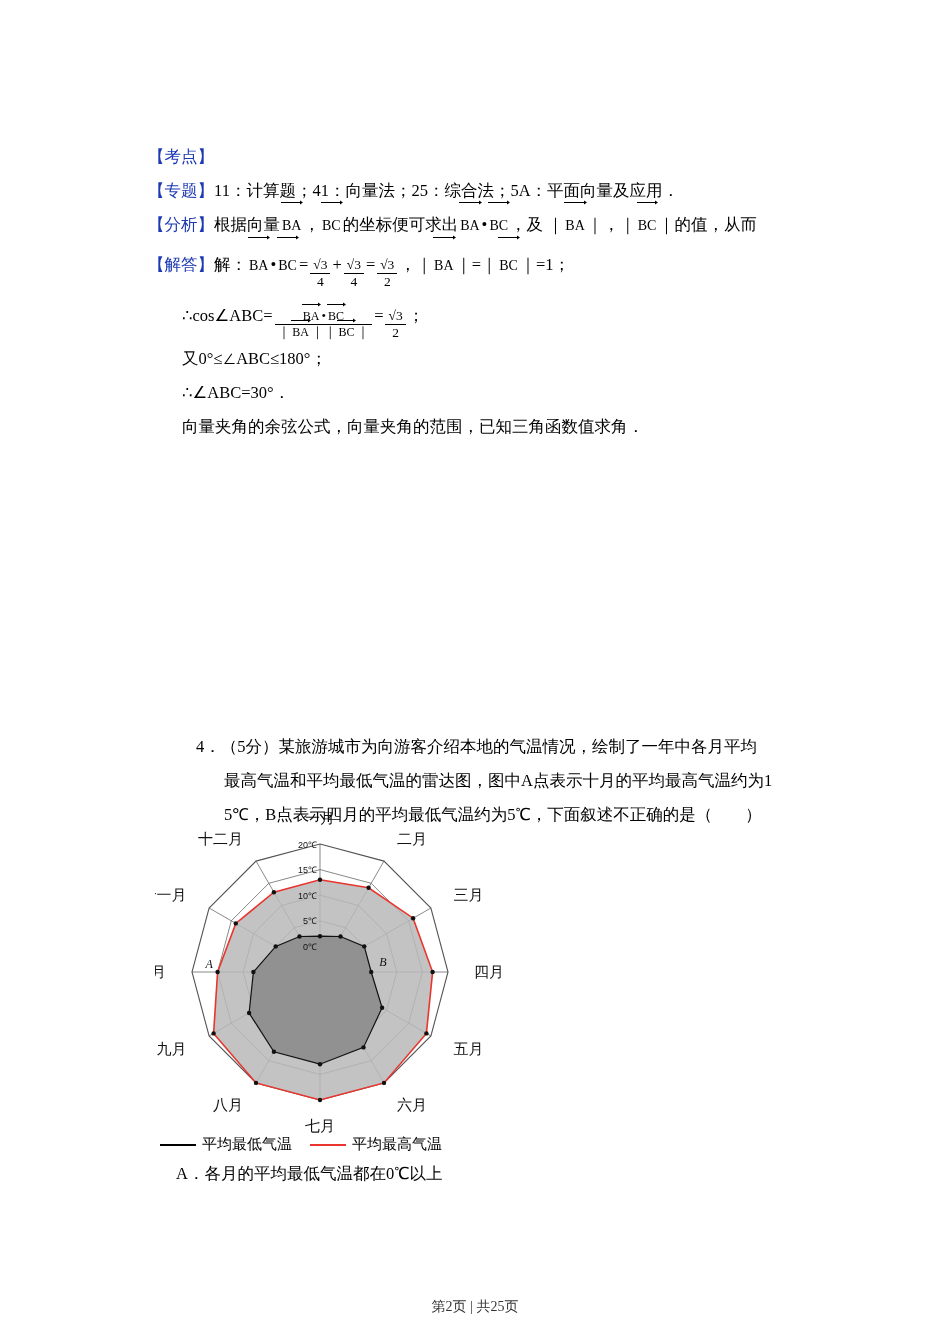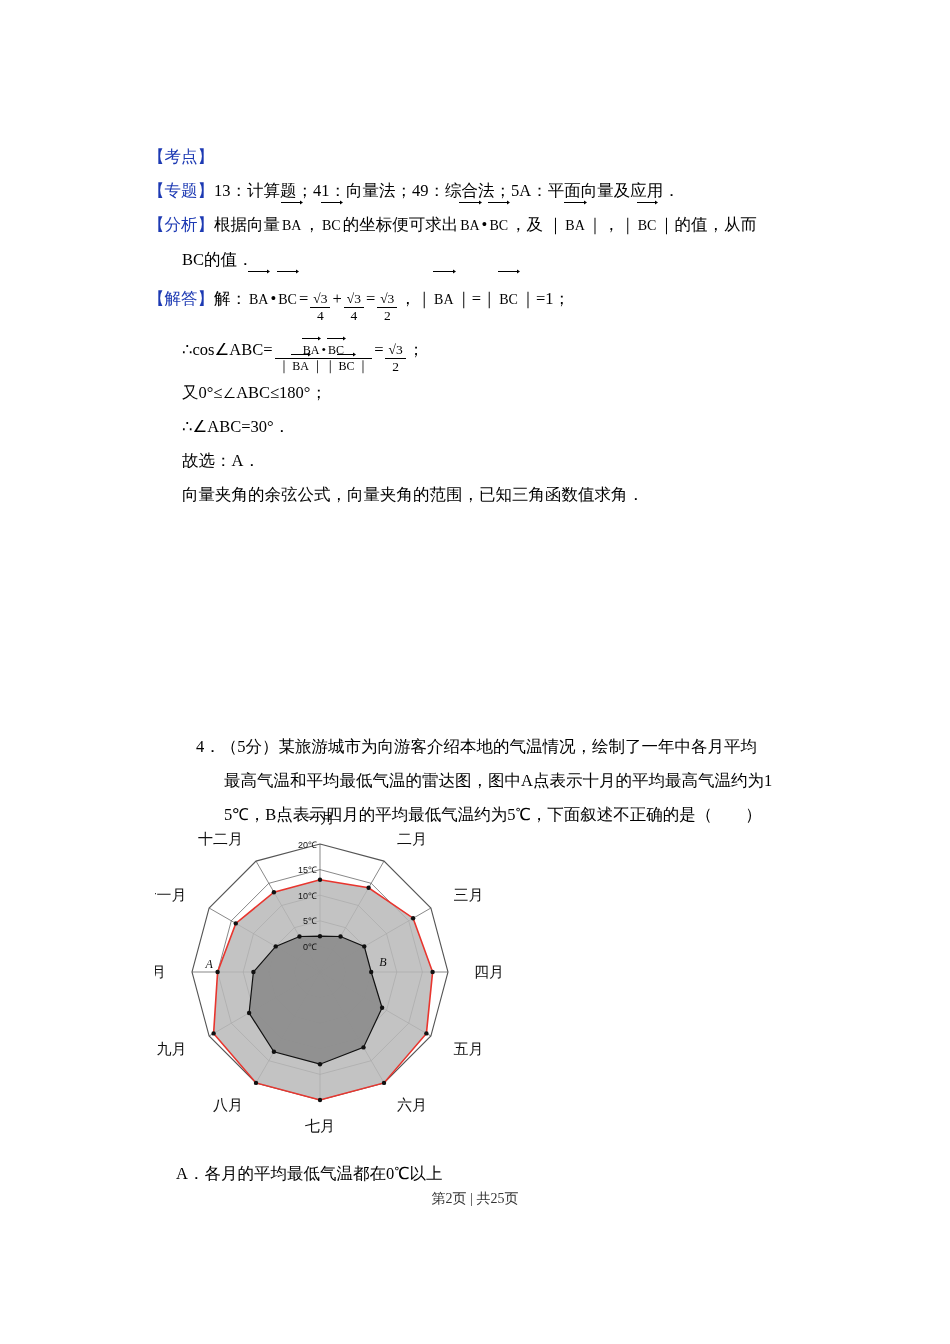--- a/index.html
+++ b/index.html
@@ -129,62 +129,61 @@
   .optA {
     position: absolute;
     left: 176px;
     top: 1163px;
     font-size: 16.5px;
     text-align: center;
   }
   .footer {
     position: absolute;
     left: 0;
-    top: 1190px;
+    top: 1298px;
     width: 950px;
     text-align: center;
     font-size: 14px;
     color: #333;
   }
 </style>
 </head>
 <body>
 
 <div class="page">
 
   <div class="content">
 
     <div class="row">
       <span class="tag">【考点】</span>
     </div>
 
     <div class="row">
       <span class="tag">【专题】</span>
-        <span class="rowtxt">13：计算题；41：向量法；49：综合法；5A：平面向量及应用．</span>
+        <span class="rowtxt">11：计算题；41：向量法；25：综合法；5A：平面向量及应用．</span>
     </div>
 
     <div class="row">
       <span class="tag">【分析】</span>
         <span class="rowtxt">根据向量</span>
         <span class="vecwrap"><span class="vec">BA</span></span>
         <span class="rowtxt">，</span>
         <span class="vecwrap"><span class="vec">BC</span></span>
         <span class="rowtxt">的坐标便可求出</span>
         <span class="vecwrap"><span class="vec">BA</span></span>
         <span class="rowtxt">•</span>
         <span class="vecwrap"><span class="vec">BC</span></span>
         <span class="rowtxt">，及</span>
         <span class="rowtxt">&nbsp;｜</span>
         <span class="vecwrap"><span class="vec">BA</span></span>
         <span class="rowtxt">｜，｜</span>
         <span class="vecwrap"><span class="vec">BC</span></span>
         <span class="rowtxt">｜的值，从而</span>
     </div>
 
-    <div class="line indent">BC的值．</div>
 
     <div class="row" style="line-height:44px;">
       <span class="tag">【解答】</span>
         <span class="rowtxt">解：</span>
         <span class="vecwrap"><span class="vec">BA</span></span>
         <span class="rowtxt">•</span>
         <span class="vecwrap"><span class="vec">BC</span></span>
         <span class="rowtxt">=</span>
         <span class="frac">
           <span class="num">√3</span>
@@ -217,21 +216,20 @@
         <span class="rowtxt">=</span>
         <span class="frac">
           <span class="num">√3</span>
           <span class="den">2</span>
         </span>
         <span class="rowtxt">；</span>
     </div>
 
     <div class="line indent">又0°≤∠ABC≤180°；</div>
     <div class="line indent">∴∠ABC=30°．</div>
-    <div class="line indent">故选：A．</div>
 
     <div class="line indent">向量夹角的余弦公式，向量夹角的范围，已知三角函数值求角．</div>
 
   </div>
 
   <div class="q4">
     <div class="line">4．（5分）某旅游城市为向游客介绍本地的气温情况，绘制了一年中各月平均</div>
     <div class="line ind">最高气温和平均最低气温的雷达图，图中A点表示十月的平均最高气温约为1</div>
     <div class="line ind">5℃，B点表示四月的平均最低气温约为5℃，下面叙述不正确的是（　　）</div>
   </div>
@@ -299,18 +297,28 @@
           <text x="31.6" y="242.0" text-anchor="end" font-size="15" font-family="&quot;Liberation Serif&quot;, serif" fill="#111">九月</text>
           <text x="11.0" y="165.0" text-anchor="end" font-size="15" font-family="&quot;Liberation Serif&quot;, serif" fill="#111">十月</text>
           <text x="31.6" y="88.0" text-anchor="end" font-size="15" font-family="&quot;Liberation Serif&quot;, serif" fill="#111">十一月</text>
           <text x="88.0" y="31.6" text-anchor="end" font-size="15" font-family="&quot;Liberation Serif&quot;, serif" fill="#111">十二月</text>
           <text x="50.6" y="156.0" font-size="12" font-style="italic" font-family="&quot;Liberation Serif&quot;, serif" fill="#111">A</text>
           <text x="224.2" y="154.0" font-size="12" font-style="italic" font-family="&quot;Liberation Serif&quot;, serif" fill="#111">B</text>
         </g>
     </svg>
   </div>
 
+  <div class="legend">
+    <div class="item">
+      <span class="swatch-black"></span>
+      <span>平均最低气温</span>
+    </div>
+    <div class="item">
+      <span class="swatch-red"></span>
+      <span>平均最高气温</span>
+    </div>
+  </div>
 
   <div class="optA">A．各月的平均最低气温都在0℃以上</div>
 
   <div class="footer">第2页 | 共25页</div>
 
 </div>
 
 </body></html>

